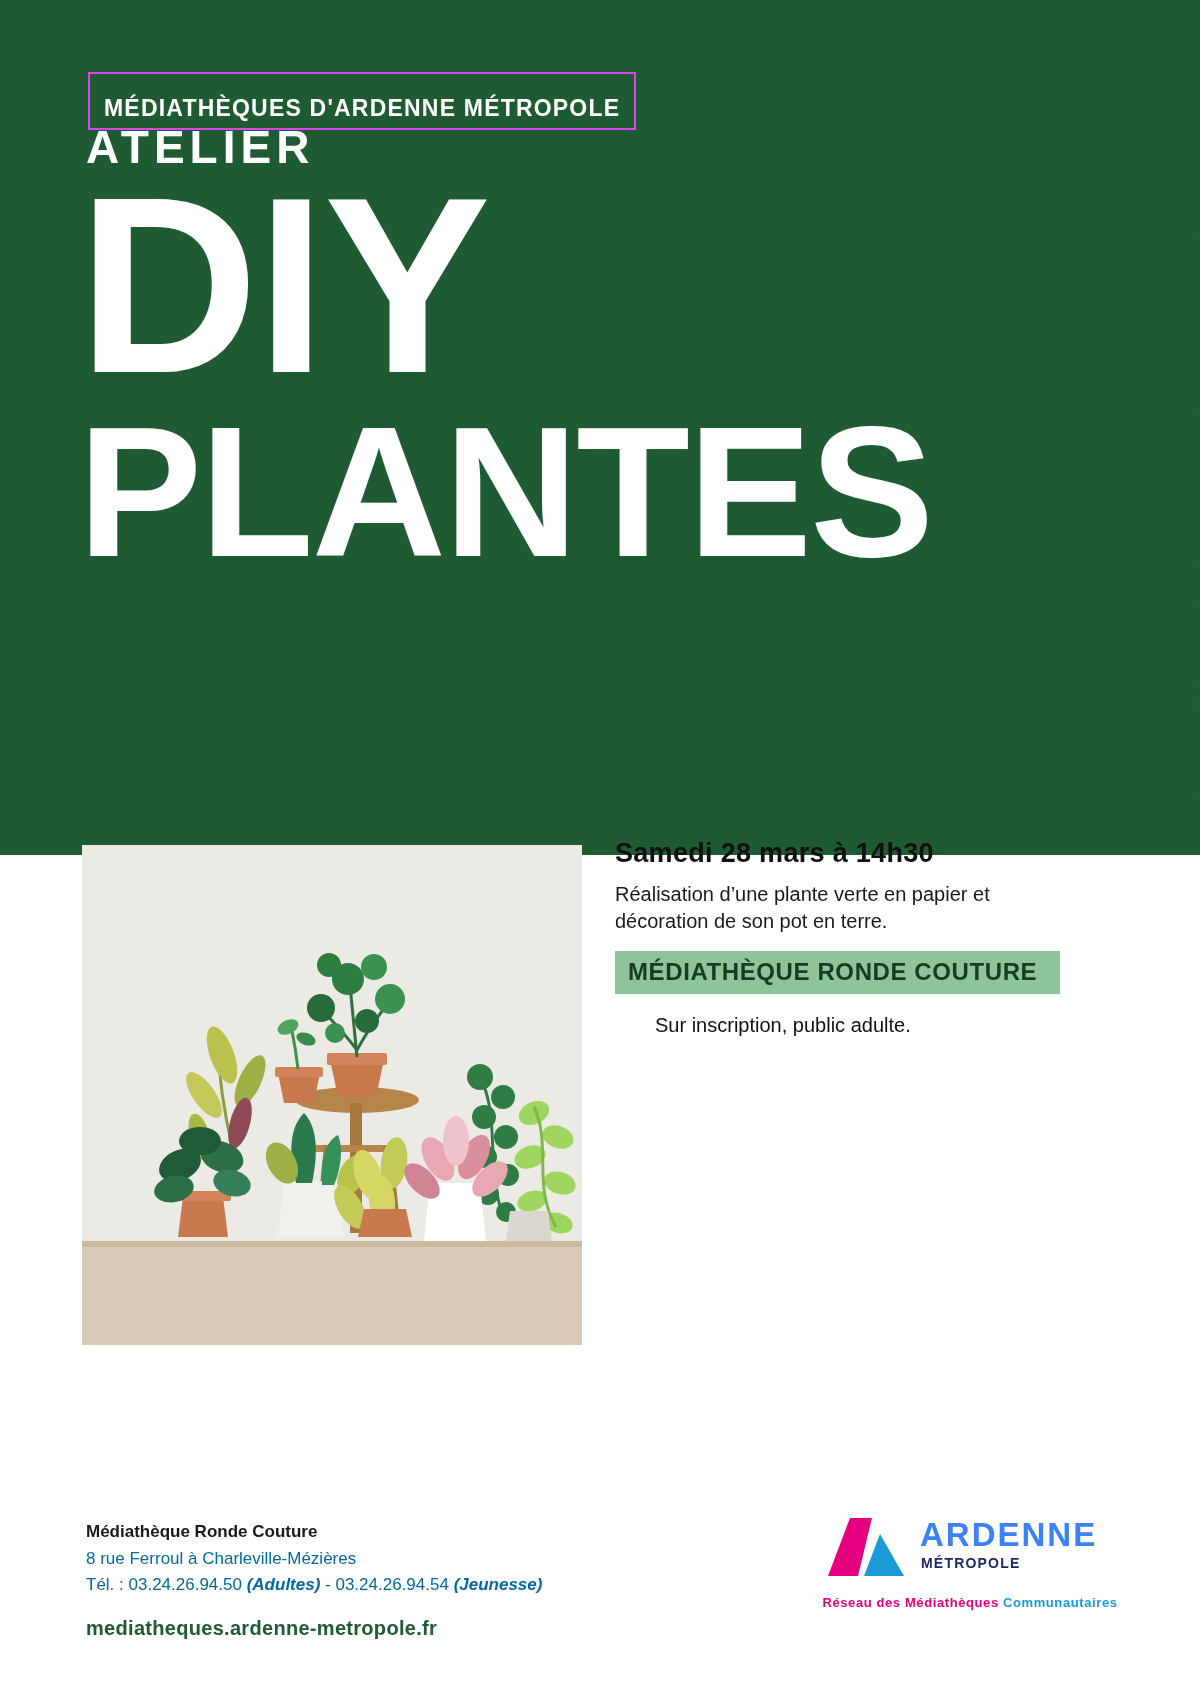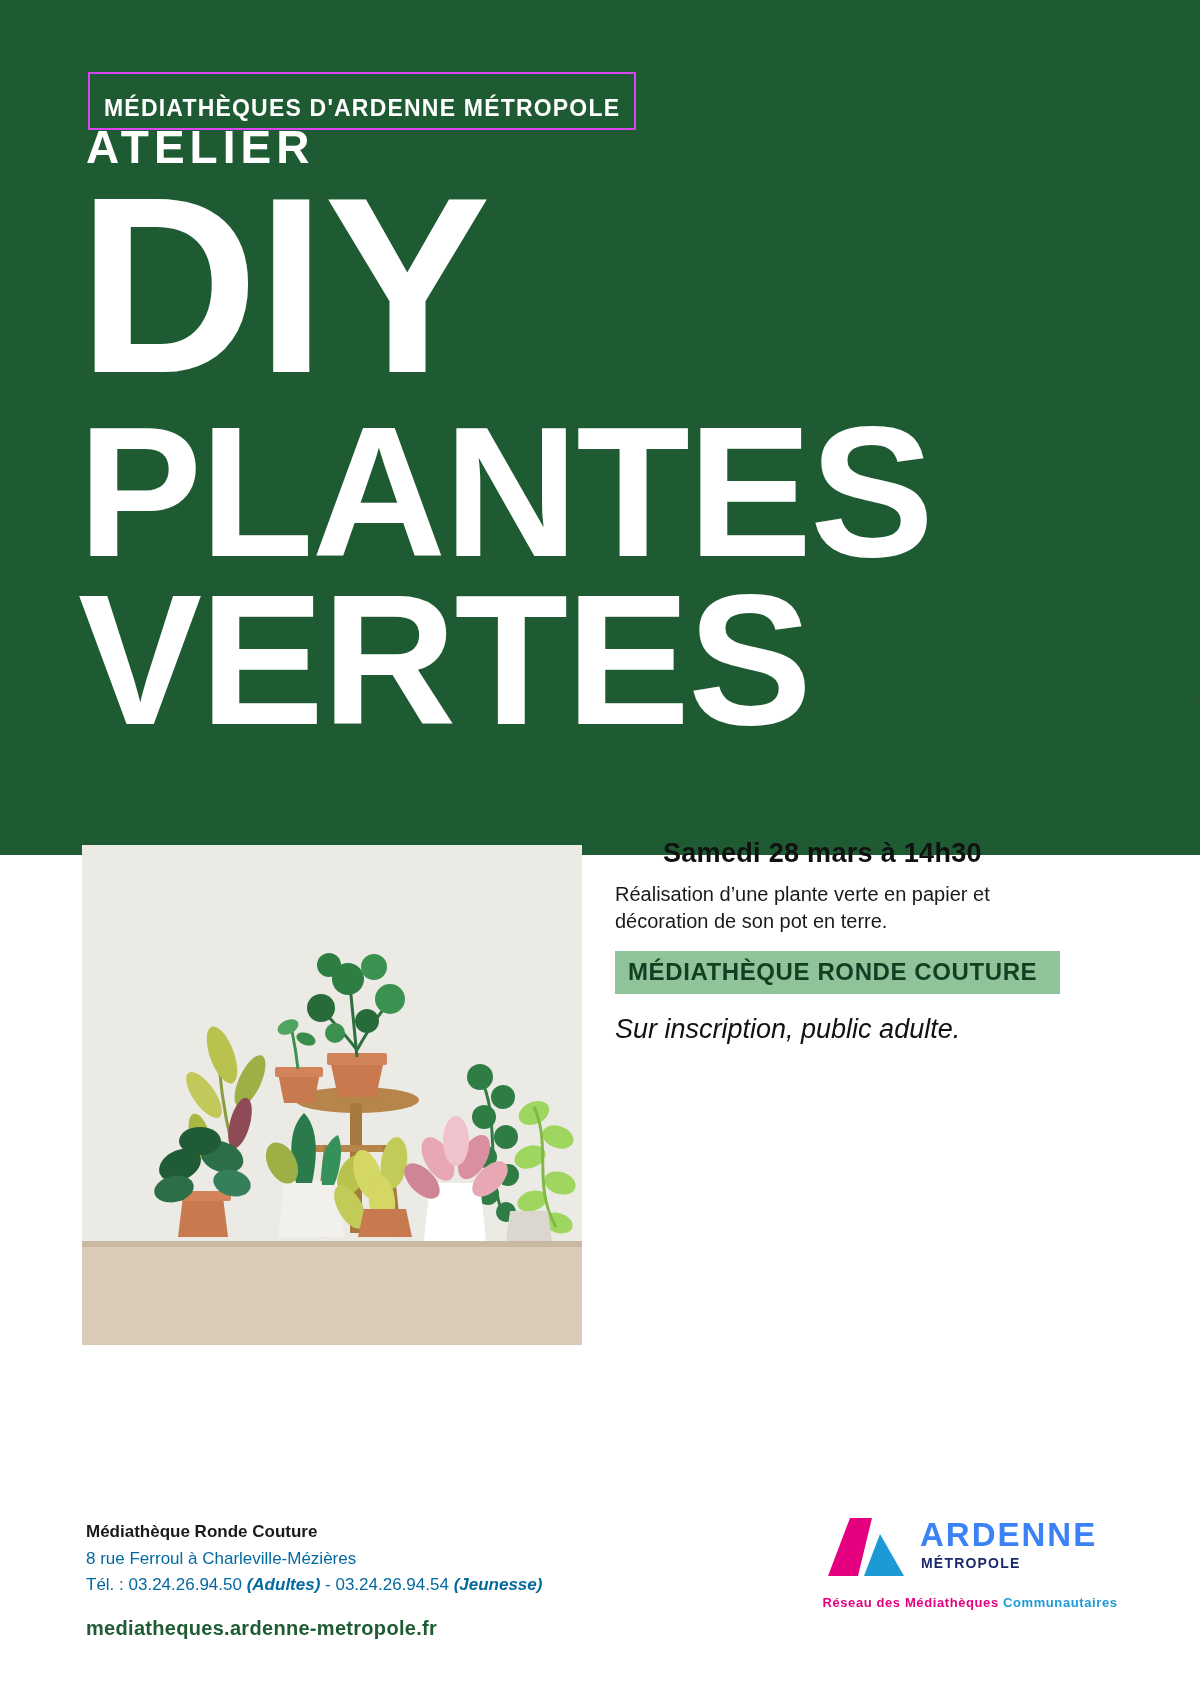--- a/index.html
+++ b/index.html
@@ -75,43 +75,42 @@
   .photo svg { display: block; width: 500px; height: 500px; }
 
   
   .info { position: absolute; left: 615px; top: 838px; width: 445px; }
   .info .date {
     font-size: 27px;
     font-weight: bold;
     color: #111111;
     letter-spacing: 0.3px;
     margin-bottom: 12px;
-    margin-left: 48px;
   }
   .info .desc {
     font-size: 20px;
     color: #1a1a1a;
     line-height: 1.35;
     margin-bottom: 16px;
   }
   .venue {
     display: inline-block;
     background: #8fc49a;
     color: #123e22;
     font-size: 24px;
     font-weight: bold;
     letter-spacing: 0.6px;
     padding: 7px 13px 8px 13px;
     width: 445px;
   }
   .note {
     margin-top: 20px;
-    font-size: 27px;
-    font-style: italic;
+    font-size: 20px;
     color: #111111;
+    margin-left: 40px;
   }
 
   
   .vert {
     position: absolute;
     right: 6px;
     top: 845px;
     width: 640px;
     transform-origin: right top;
     transform: rotate(90deg) translateY(-14px);
@@ -156,21 +155,20 @@
 
 <div class="poster">
 
   <div class="hero">
     <div class="kicker-box">
       <span>MÉDIATHÈQUES D'ARDENNE MÉTROPOLE</span>
     </div>
     <div class="atelier">ATELIER</div>
     <div class="bigline l1">DIY</div>
     <div class="bigline l2">PLANTES</div>
-    <div class="bigline l3">VERTES</div>
   </div>
 
   <div class="photo">
     <svg viewBox="0 0 500 500" xmlns="http://www.w3.org/2000/svg" aria-hidden="true">
       <rect x="0" y="0" width="500" height="500" fill="#eceae5"></rect>
       <rect x="0" y="400" width="500" height="100" fill="#d9cbb6"></rect>
       <rect x="0" y="396" width="500" height="6" fill="#c9b9a1"></rect>
 
       <ellipse cx="275" cy="255" rx="62" ry="13" fill="#b5854a"></ellipse>
       <rect x="268" y="258" width="12" height="130" fill="#a8793f"></rect>

